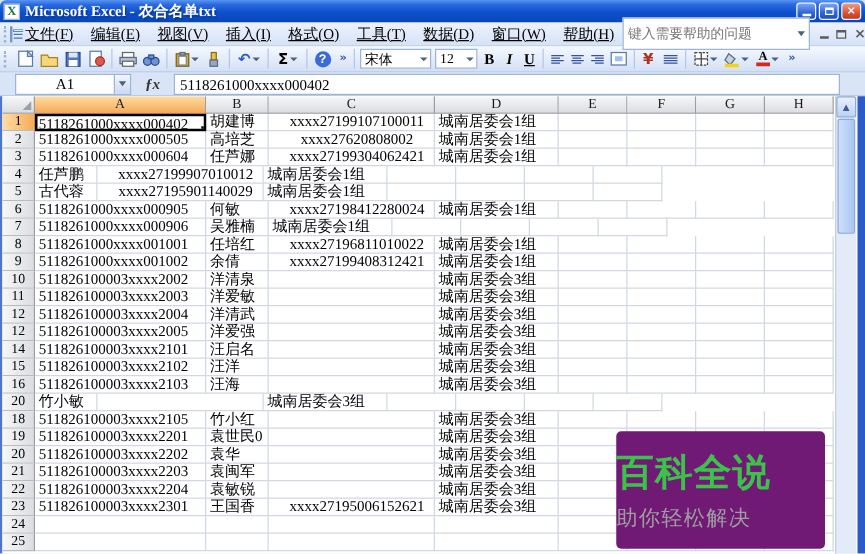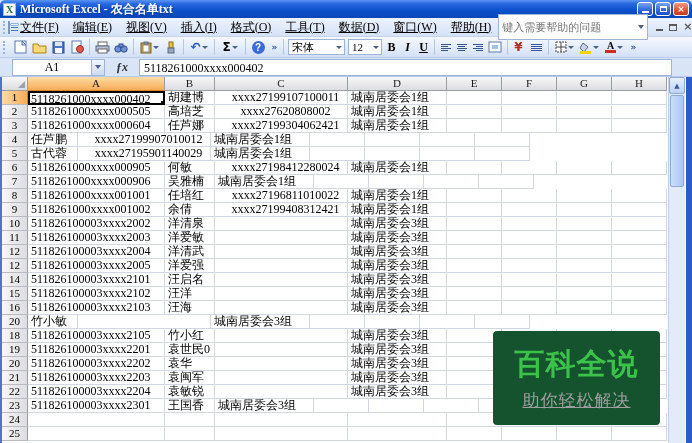--- a/index.html
+++ b/index.html
@@ -93,22 +93,22 @@
   .w-hdr{width:26px;} .w-a{width:137px;} .w-b{width:50px;} .w-c{width:133px;} .w-d{width:99px;}
   .w-e{width:55px;} .w-f{width:55px;} .w-g{width:55px;} .w-h{width:55px;}
 
   
   .vscroll { width:17px; background:#E3EBF8; border-left:1px solid #C2CEE2; display:flex; flex-direction:column; }
   .sbtn { height:17px; background:linear-gradient(180deg,#E7F0FD,#BCD2F4); border:1px solid #8FA9D6; border-radius:2px;
     display:flex; align-items:center; justify-content:center; font:7px "DejaVu Sans", sans-serif; color:#3C5A94; }
   .sthumb { height:92px; margin:1px; background:linear-gradient(90deg,#CDE0FC,#A9C6F2); border:1px solid #8FA9D6; border-radius:2px; }
 
   
-  .watermark { position:absolute; left:493px; top:331px; width:167px; height:94px; background:#14532d;
-    border-radius:4px; z-index:5; display:flex; flex-direction:column; align-items:center; justify-content:center; }
+  .watermark { position:absolute; left:493px; top:345px; width:167px; height:94px; background:#701a75;
+    border-radius:4px; z-index:5; display:flex; flex-direction:column; align-items:flex-start; justify-content:center; }
   .wm-title { font:bold 30px "Liberation Sans", sans-serif; letter-spacing:1px; }
   .wm-sub { font:17px "Liberation Sans", sans-serif; letter-spacing:1px; margin-top:4px; }
 </style>
 </head>
 <body>
 
 <div class="window">
 
   <div class="titlebar">
     <div class="app-icon">X</div>
@@ -571,20 +571,21 @@
             <div class="cell w-d">城南居委会3组</div>
             <div class="cell w-e"></div>
             <div class="cell w-f"></div>
             <div class="cell w-g"></div>
             <div class="cell w-h"></div>
           </div>
           <div class="row">
             <div class="rowhdr w-hdr">23</div>
             <div class="cell w-a">511826100003xxxx2301</div>
             <div class="cell w-b">王国香</div>
+            <div class="cell w-c pad8">xxxx27195006152621</div>
             <div class="cell w-d">城南居委会3组</div>
             <div class="cell w-e"></div>
             <div class="cell w-f"></div>
             <div class="cell w-g"></div>
             <div class="cell w-h"></div>
           </div>
           <div class="row">
             <div class="rowhdr w-hdr">24</div>
             <div class="cell w-a"></div>
             <div class="cell w-b"></div>
@@ -611,16 +612,16 @@
     <div class="vscroll">
       <div class="sbtn">
           <span>▲</span>
         </div>
       <div class="sthumb"></div>
     </div>
   </div>
 
   <div class="watermark">
     <div class="wm-title" style="color: rgb(60, 194, 74);">百科全说</div>
-    <div class="wm-sub" style="color: rgb(159, 159, 159); text-decoration: underline;">助你轻松解决</div>
+    <div class="wm-sub" style="color: rgb(159, 159, 159);">助你轻松解决</div>
   </div>
 
 </div>
 
 </body></html>

